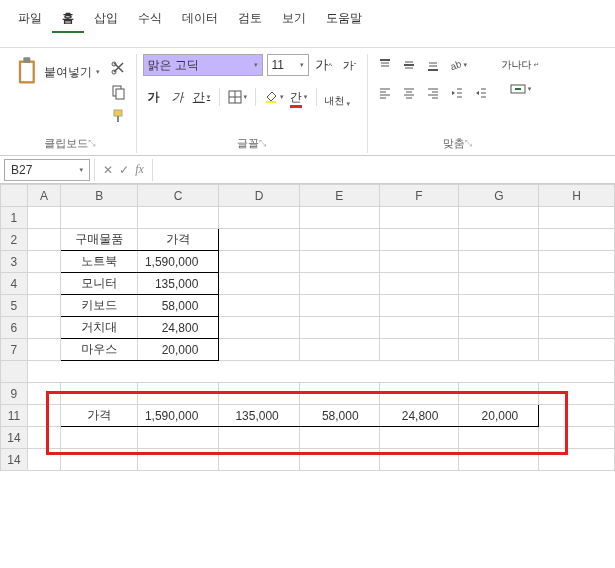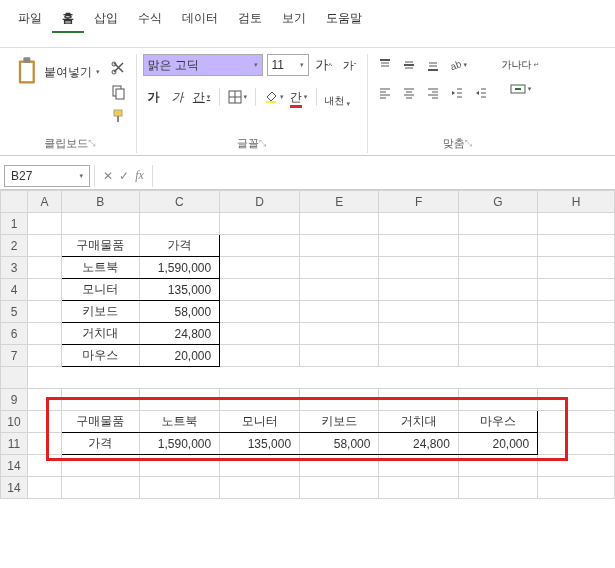--- a/index.html
+++ b/index.html
@@ -25,38 +25,38 @@
 
 .font-row1 { display: flex; gap: 4px; align-items: center; }
 .font-name { border: 1px solid #aaa; height: 22px; width: 120px; padding: 0 4px; display: flex; align-items: center; justify-content: space-between; background: #c4b5fd; }
 .font-size { border: 1px solid #aaa; height: 22px; width: 42px; padding: 0 4px; display: flex; align-items: center; justify-content: space-between; background: #fff; }
 .font-row2 { display: flex; gap: 2px; align-items: center; margin-top: 6px; }
 .fbtn { min-width: 22px; height: 22px; display: flex; align-items: center; justify-content: center; cursor: pointer; padding: 0 2px; position: relative; }
 .dd-arrow { font-size: 7px; color: #666; margin-left: 2px; }
 .align-extra { display: flex; flex-direction: column; gap: 2px; margin-left: 4px; }
 
 
-.formula-bar { display: flex; align-items: center; border-bottom: 1px solid #ccc; height: 28px; margin-top: 6px; }
+.formula-bar { display: flex; align-items: center; border-bottom: 1px solid #ccc; height: 28px; }
 .namebox { border: 1px solid #aaa; height: 22px; width: 86px; margin: 0 4px; display: flex; align-items: center; padding: 0 6px; justify-content: space-between; background: #fff; }
 .fx-controls { display: flex; align-items: center; gap: 6px; padding: 0 8px; color: #888; border-left: 1px solid #ddd; height: 22px; }
 .fx { font-style: italic; font-family: serif; }
 
 
 .gridwrap { position: relative; overflow: hidden; }
 table.sheet { border-collapse: collapse; table-layout: fixed; }
 table.sheet th, table.sheet td { border: 1px solid #d4d4d4; height: 22px; font-size: 12px; font-weight: normal; }
 table.sheet th { background: #f0f0f0; color: #555; text-align: center; }
 .rowhdr { width: 28px; background: #f0f0f0; text-align: center; color: #555; }
 .colA { width: 36px; }
 .colW { width: 82px; }
 .corner { background: #f0f0f0; }
 
 
 .dcell { padding: 0 4px; text-align: center; }
-.num { text-align: right; padding-right: 8px; }
+.num { text-align: right; padding-right: 20px; }
 .bordT { border-top: 1.5px solid #000 !important; }
 .bordB { border-bottom: 1.5px solid #000 !important; }
 .bordL { border-left: 1.5px solid #000 !important; }
 .bordR { border-right: 1.5px solid #000 !important; }
 .bold { font-weight: bold; }
 
 .redbox { position: absolute; border: 3px solid #e02020; pointer-events: none; }
 
 .sep { width: 1px; background: #ddd; margin: 2px 4px; align-self: stretch; }
 </style>
@@ -392,31 +392,20 @@
           <td></td>
           <td></td>
           <td></td>
           <td></td>
           <td></td>
           <td></td>
           <td></td>
           <td></td>
         </tr>
   <tr>
-          <th class="rowhdr">10</th>
-          <td></td>
-    <td class="dcell bold bordT bordL bordB">구매물품</td>
-    <td class="dcell bold bordT bordL bordB">노트북</td>
-    <td class="dcell bold bordT bordL bordB">모니터</td>
-    <td class="dcell bold bordT bordL bordB">키보드</td>
-    <td class="dcell bold bordT bordL bordB">거치대</td>
-    <td class="dcell bold bordT bordL bordR bordB">마우스</td>
-    <td></td>
-        </tr>
-  <tr>
           <th class="rowhdr">11</th>
           <td></td>
     <td class="dcell bold bordL bordB">가격</td>
     <td class="num bordL bordB">1,590,000</td>
     <td class="num bordL bordB">135,000</td>
     <td class="num bordL bordB">58,000</td>
     <td class="num bordL bordB">24,800</td>
     <td class="num bordL bordR bordB">20,000</td>
     <td></td>
         </tr>

